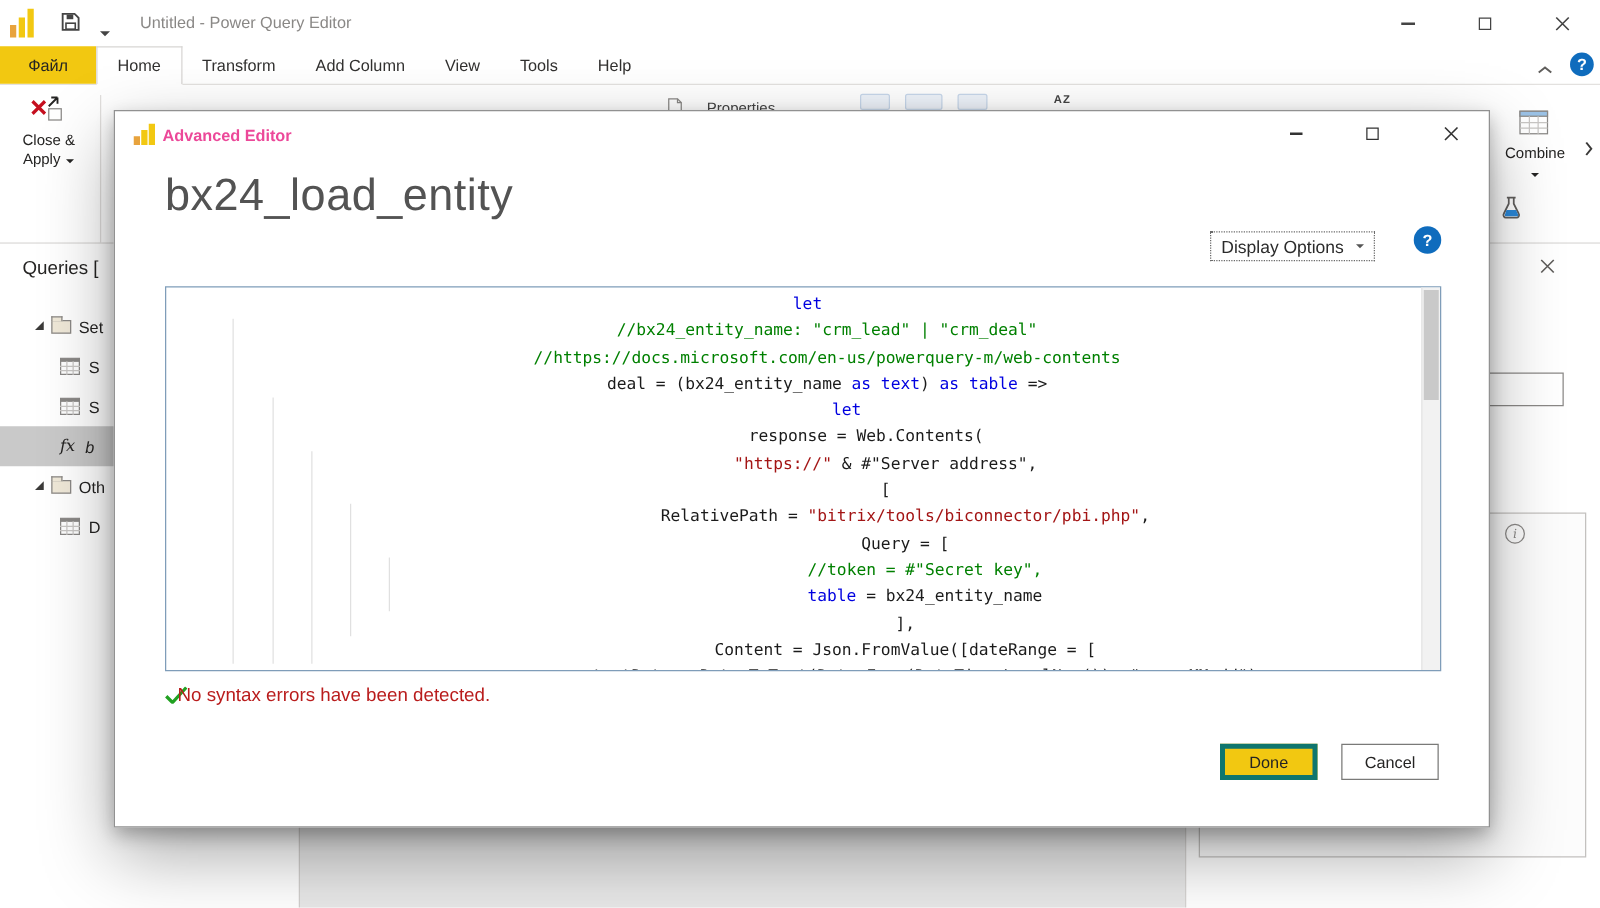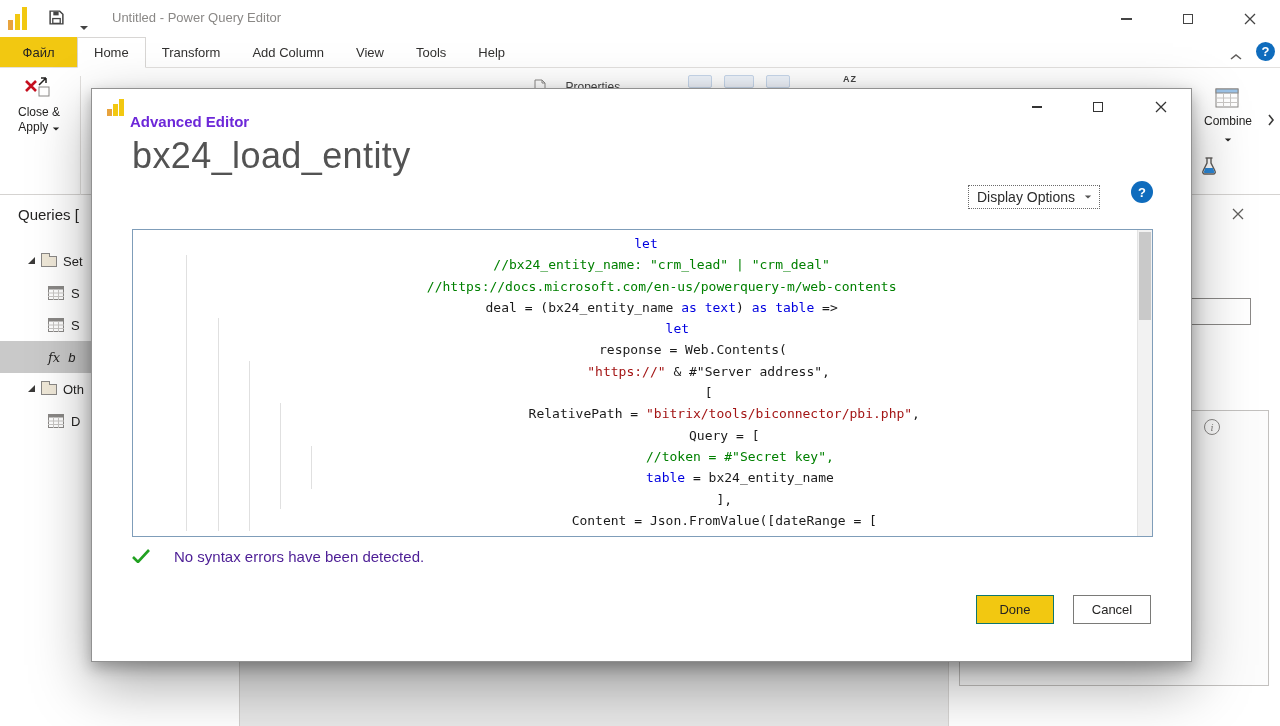--- a/index.html
+++ b/index.html
@@ -41,37 +41,37 @@
 
   
   .canvas { position:absolute; left:240px; top:195px; width:708px; height:531px; background:#e8e8e8; }
   .rpane { position:absolute; left:948px; top:195px; width:332px; height:531px; background:#fff; border-left:1px solid #d6d4d2; }
   .inner-box { position:absolute; left:10px; top:215px; width:310px; height:276px; border:1px solid #c3c1bf; background:#fcfcfc; }
   .circle-ic { border-radius:50%; display:flex; align-items:center; justify-content:center; }
 
   
   .dialog { position:absolute; left:91px; top:88px; width:1101px; height:574px; background:#fff;
     border:1px solid #919191; box-shadow:0 6px 14px rgba(0,0,0,.28), 0 22px 55px rgba(0,0,0,.35); z-index:20; }
-  .dlg-title { position:absolute; left:38px; top:12px; font-size:15px; font-weight:600; color:#6d28d9;margin-top:12px; }
+  .dlg-title { position:absolute; left:38px; top:12px; font-size:13px; font-weight:600; color:#ec4899; }
   .dlg-btn { position:absolute; top:4px; width:30px; height:28px; display:flex; align-items:center; justify-content:center; }
   .dlg-heading { position:absolute; left:40px; top:46px; font-size:36px; font-weight:200; letter-spacing:.4px; color:#535353; }
   .disp-opts { position:absolute; left:876px; top:96px; height:24px; padding:3px 24px 3px 8px;
     border:1px dotted #6b6b6b; font-size:14px; color:#2b2b2b; }
   .disp-opts .caret { position:absolute; right:7px; top:9px; }
   .help { background:var(--help-blue); color:#fff; font-weight:bold; font-size:13px; }
   .codebox { position:absolute; left:40px; top:140px; width:1021px; height:308px; border:1px solid #7f9db9; background:#fff; }
   .code-content { position:absolute; left:0; top:0; right:15px; bottom:0; overflow:hidden; padding:3px 0 0 22px;
     font-family:"DejaVu Sans Mono",monospace; font-size:13px; line-height:21.3px; }
   .code-line { white-space:pre; }
   .c-kw { color:var(--kw); } .c-cm { color:var(--cm); } .c-str { color:var(--str); } .c-tx { color:#1b1b1b; }
   .guide { position:absolute; width:1px; background:rgba(0,0,0,.12); }
   .vscroll { position:absolute; right:0; top:0; width:15px; bottom:0; background:#f2f2f2; border-left:1px solid #e4e4e4; }
   .vthumb { position:absolute; left:1px; top:2px; width:12px; height:88px; background:#c9c9c9; }
   .btn { position:absolute; top:506px; width:78px; height:29px; font-size:13px; display:flex; align-items:center; justify-content:center; }
-  .btn.done { left:884px; background:var(--accent); border:1px solid #0f766e; }
+  .btn.done { left:884px; background:var(--accent); border:4px solid #0f766e; }
   .btn.cancel { left:981px; background:#fff; border:1px solid #7a7a78; }
 </style>
 </head>
 <body>
 
 <div class="titlebar">
   <div class="pbi-logo">
     <span style="left:1px;height:10px;background:#e8a33d;"></span>
     <span style="left:8px;height:16px;"></span>
     <span style="left:15px;height:23px;"></span>
@@ -274,17 +274,17 @@
         <div class="code-line"><span class="c-tx">                        startDate = Date.ToText(Date.From(DateTime.LocalNow()), "yyyy-MM-dd"),</span></div>
       </div>
     <div class="vscroll">
       <div class="vthumb"></div>
     </div>
   </div>
 
   <svg class="abs" style="left:40px;top:460px;" width="18" height="14">
     <path d="M1 8 L6 13 L17 1" fill="none" stroke="var(--check-green)" stroke-width="2.6"></path>
   </svg>
-  <div class="abs" style="left:82px;top:459px;font-size:15px;color:#4c1d95;">No syntax errors have been detected.</div>
+  <div class="abs" style="left:50px;top:459px;font-size:15px;color:#b91c1c;">No syntax errors have been detected.</div>
 
   <div class="btn done">Done</div>
   <div class="btn cancel">Cancel</div>
 </div>
 
 </body></html>

